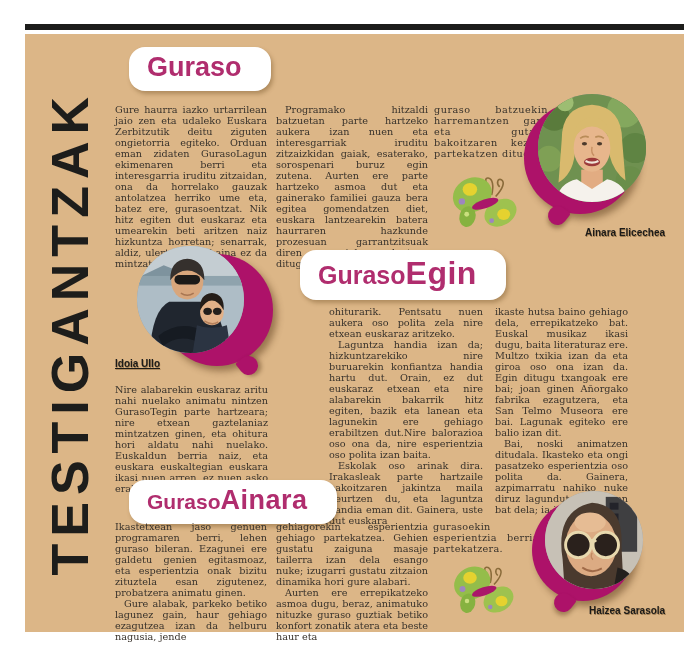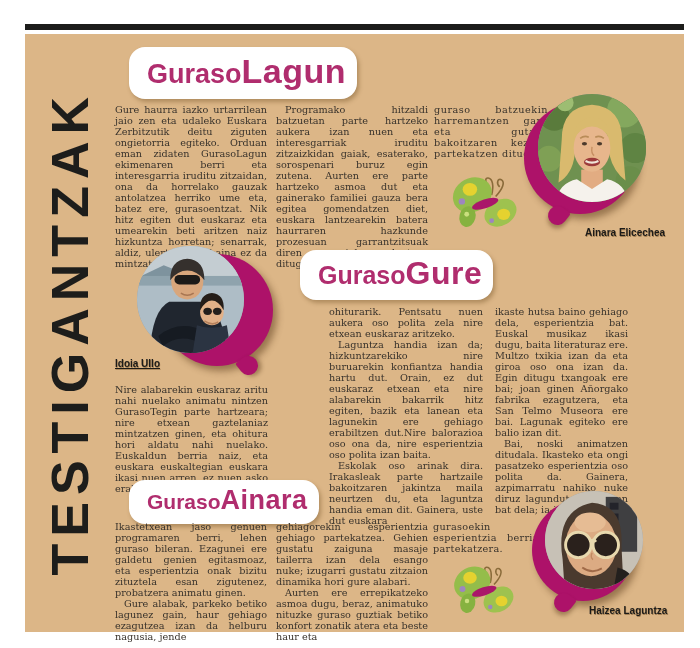--- a/index.html
+++ b/index.html
@@ -10,21 +10,21 @@
 
   
   .vtitle-wrap{position:absolute;left:30px;top:38px;width:80px;height:590px;
                display:flex;align-items:center;justify-content:center;}
   .vtitle{writing-mode:vertical-rl;transform:rotate(180deg);
           font-family:"Liberation Sans",sans-serif;font-weight:900;font-size:52px;
           letter-spacing:7px;color:#1d1d1b;white-space:nowrap;}
 
   
   .pill{position:absolute;background:#ffffff;border-radius:16px;
-        display:flex;align-items:baseline;padding:5px 11px 8px 18px;
+        display:flex;align-items:baseline;padding:5px 29px 8px 18px;
         box-shadow:2px 3px 4px rgba(92,60,18,.35);}
   .pill .pfx{color:#b02d6e;font-weight:700;}
   .pill .sfx{color:#b02d6e;font-weight:800;letter-spacing:.5px;}
   .pill1{left:129px;top:47px;}  .pill1 .pfx{font-size:27px;} .pill1 .sfx{font-size:34px;}
   .pill2{left:300px;top:250px;} .pill2 .pfx{font-size:25px;} .pill2 .sfx{font-size:32px;}
   .pill3{left:129px;top:480px;} .pill3 .pfx{font-size:21px;} .pill3 .sfx{font-size:27px;}
 
   
   .col{position:absolute;font-family:"DejaVu Serif","Liberation Serif",serif;
        font-size:9.7px;line-height:11px;color:#38322b;text-align:justify;}
@@ -86,21 +86,20 @@
 <div class="page">
   <div class="black-bar"></div>
   <div class="panel"></div>
 
   <div class="vtitle-wrap">
     <div class="vtitle">TESTIGANTZAK</div>
   </div>
 
   <div class="pill pill1">
     <span class="pfx">Guraso</span>
-      <span class="sfx">Lagun</span>
   </div>
 
   <div class="col s1c1">
     <p>Gure haurra iazko urtarrilean jaio zen eta udaleko Euskara Zerbitzutik deitu ziguten ongietorria egiteko. Orduan eman zidaten GurasoLagun ekimenaren berri eta interesgarria iruditu zitzaidan, ona da horrelako gauzak antolatzea herriko ume eta, batez ere, gurasoentzat. Nik hitz egiten dut euskaraz eta umearekin beti aritzen naiz hizkuntza horretan; senarrak, aldiz, ulertzen du, baina ez da mintzatzeko gai.</p>
   </div>
   <div class="col s1c2">
     <p class="ind">Programako hitzaldi batzuetan parte hartzeko aukera izan nuen eta interesgarriak iruditu zitzaizkidan gaiak, esaterako, sorospenari buruz egin zutena. Aurten ere parte hartzeko asmoa dut eta gainerako familiei gauza bera egitea gomendatzen diet, euskara lantzearekin batera haurraren hazkunde prozesuan garrantzitsuak diren gaiak lantzen ditugulako. Horrez gain, beste</p>
   </div>
   <div class="col s1c3">
     <p>guraso batzuekin harremantzen gara eta gutako bakoitzaren kezkak partekatzen ditugu.</p>
@@ -147,21 +146,21 @@
         <path d="M50 49 q-1 6 2 8" stroke="#c68f62" fill="none" stroke-width="1.3"></path>
         <ellipse cx="50" cy="63" rx="7.5" ry="4" fill="#9c3a3a"></ellipse>
         <path d="M44 62 q6 3 12 0" stroke="#f0e6da" stroke-width="2" fill="none"></path>
       </svg>
     </div>
   </div>
   <div class="caption cap-ainara">Ainara Elicechea</div>
 
   <div class="pill pill2">
     <span class="pfx">Guraso</span>
-      <span class="sfx">Gure</span>
+      <span class="sfx">Egin</span>
   </div>
 
   <div class="balloon bal-idoia">
     <div class="ring"></div>
     <div class="knot flip"></div>
     <div class="photo-circle">
       <svg viewBox="0 0 100 100">
         <rect width="100" height="100" fill="#aebdc6"></rect>
         <rect y="0" width="100" height="28" fill="#c4cdd2"></rect>
         <path d="M0 30 L25 18 L48 27 L0 36Z" fill="#7e939e"></path>
@@ -185,21 +184,21 @@
 
   <div class="col s2c1">
     <p>Nire alabarekin euskaraz aritu nahi nuelako animatu nintzen GurasoTegin parte hartzeara; nire etxean gaztelaniaz mintzatzen ginen, eta ohitura hori aldatu nahi nuelako. Euskaldun berria naiz, eta euskara euskaltegian euskara ikasi nuen arren, ez nuen asko erabiltzeko</p>
   </div>
   <div class="col s2c2">
     <p>ohiturarik. Pentsatu nuen aukera oso polita zela nire etxean euskaraz aritzeko.</p>
     <p class="ind">Laguntza handia izan da; hizkuntzarekiko nire buruarekin konfiantza handia hartu dut. Orain, ez dut euskaraz etxean eta nire alabarekin bakarrik hitz egiten, bazik eta lanean eta lagunekin ere gehiago erabiltzen dut.Nire balorazioa oso ona da, nire esperientzia oso polita izan baita.</p>
     <p class="ind">Eskolak oso arinak dira. Irakasleak parte hartzaile bakoitzaren jakintza maila neurtzen du, eta laguntza handia eman dit. Gainera, uste dut euskara</p>
   </div>
   <div class="col s2c3">
-    <p>ikaste hutsa baino gehiago dela, esperientzia bat. Euskal musikaz ikasi dugu, baita literaturaz ere. Multzo txikia izan da eta giroa oso ona izan da. Egin ditugu txangoak ere bai; joan ginen Añorgako fabrika ezagutzera, eta San Telmo Museora ere bai. Lagunak egiteko ere balio izan dit.</p>
+    <p>ikaste hutsa baino gehiago dela, errepikatzeko bat. Euskal musikaz ikasi dugu, baita literaturaz ere. Multzo txikia izan da eta giroa oso ona izan da. Egin ditugu txangoak ere bai; joan ginen Añorgako fabrika ezagutzera, eta San Telmo Museora ere bai. Lagunak egiteko ere balio izan dit.</p>
     <p class="ind">Bai, noski animatzen ditudala. Ikasteko eta ongi pasatzeko esperientzia oso polita da. Gainera, azpimarratu nahiko nuke diruz lagundutako ekimen bat dela; ia-ia doakoa da.</p>
   </div>
 
   <div class="pill pill3">
     <span class="pfx">Guraso</span>
       <span class="sfx">Ainara</span>
   </div>
 
   <div class="col s3c2">
     <p>gehiagorekin esperientzia gehiago partekatzea. Gehien gustatu zaiguna masaje tailerra izan dela esango nuke; izugarri gustatu zitzaion dinamika hori gure alabari.</p>
@@ -245,14 +244,14 @@
         <ellipse cx="46" cy="32" rx="16" ry="10" fill="#e6bc94"></ellipse>
         <circle cx="34" cy="55" r="13" fill="#2a211c" stroke="#e8d9ae" stroke-width="3"></circle>
         <circle cx="62" cy="55" r="13" fill="#2a211c" stroke="#e8d9ae" stroke-width="3"></circle>
         <path d="M46 52 q3 -4 6 0" stroke="#e8d9ae" stroke-width="3" fill="none"></path>
         <path d="M48 63 q-2 5 1 7" stroke="#c08a60" stroke-width="1.4" fill="none"></path>
         <path d="M38 78 q10 7 20 1" stroke="#a06a48" stroke-width="2" fill="none"></path>
         <path d="M74 78 Q90 82 96 100 L70 100 Z" fill="#23201e"></path>
       </svg>
     </div>
   </div>
-  <div class="caption cap-haizea">Haizea Laguntza</div>
+  <div class="caption cap-haizea">Haizea Sarasola</div>
 </div>
 
 </body></html>

